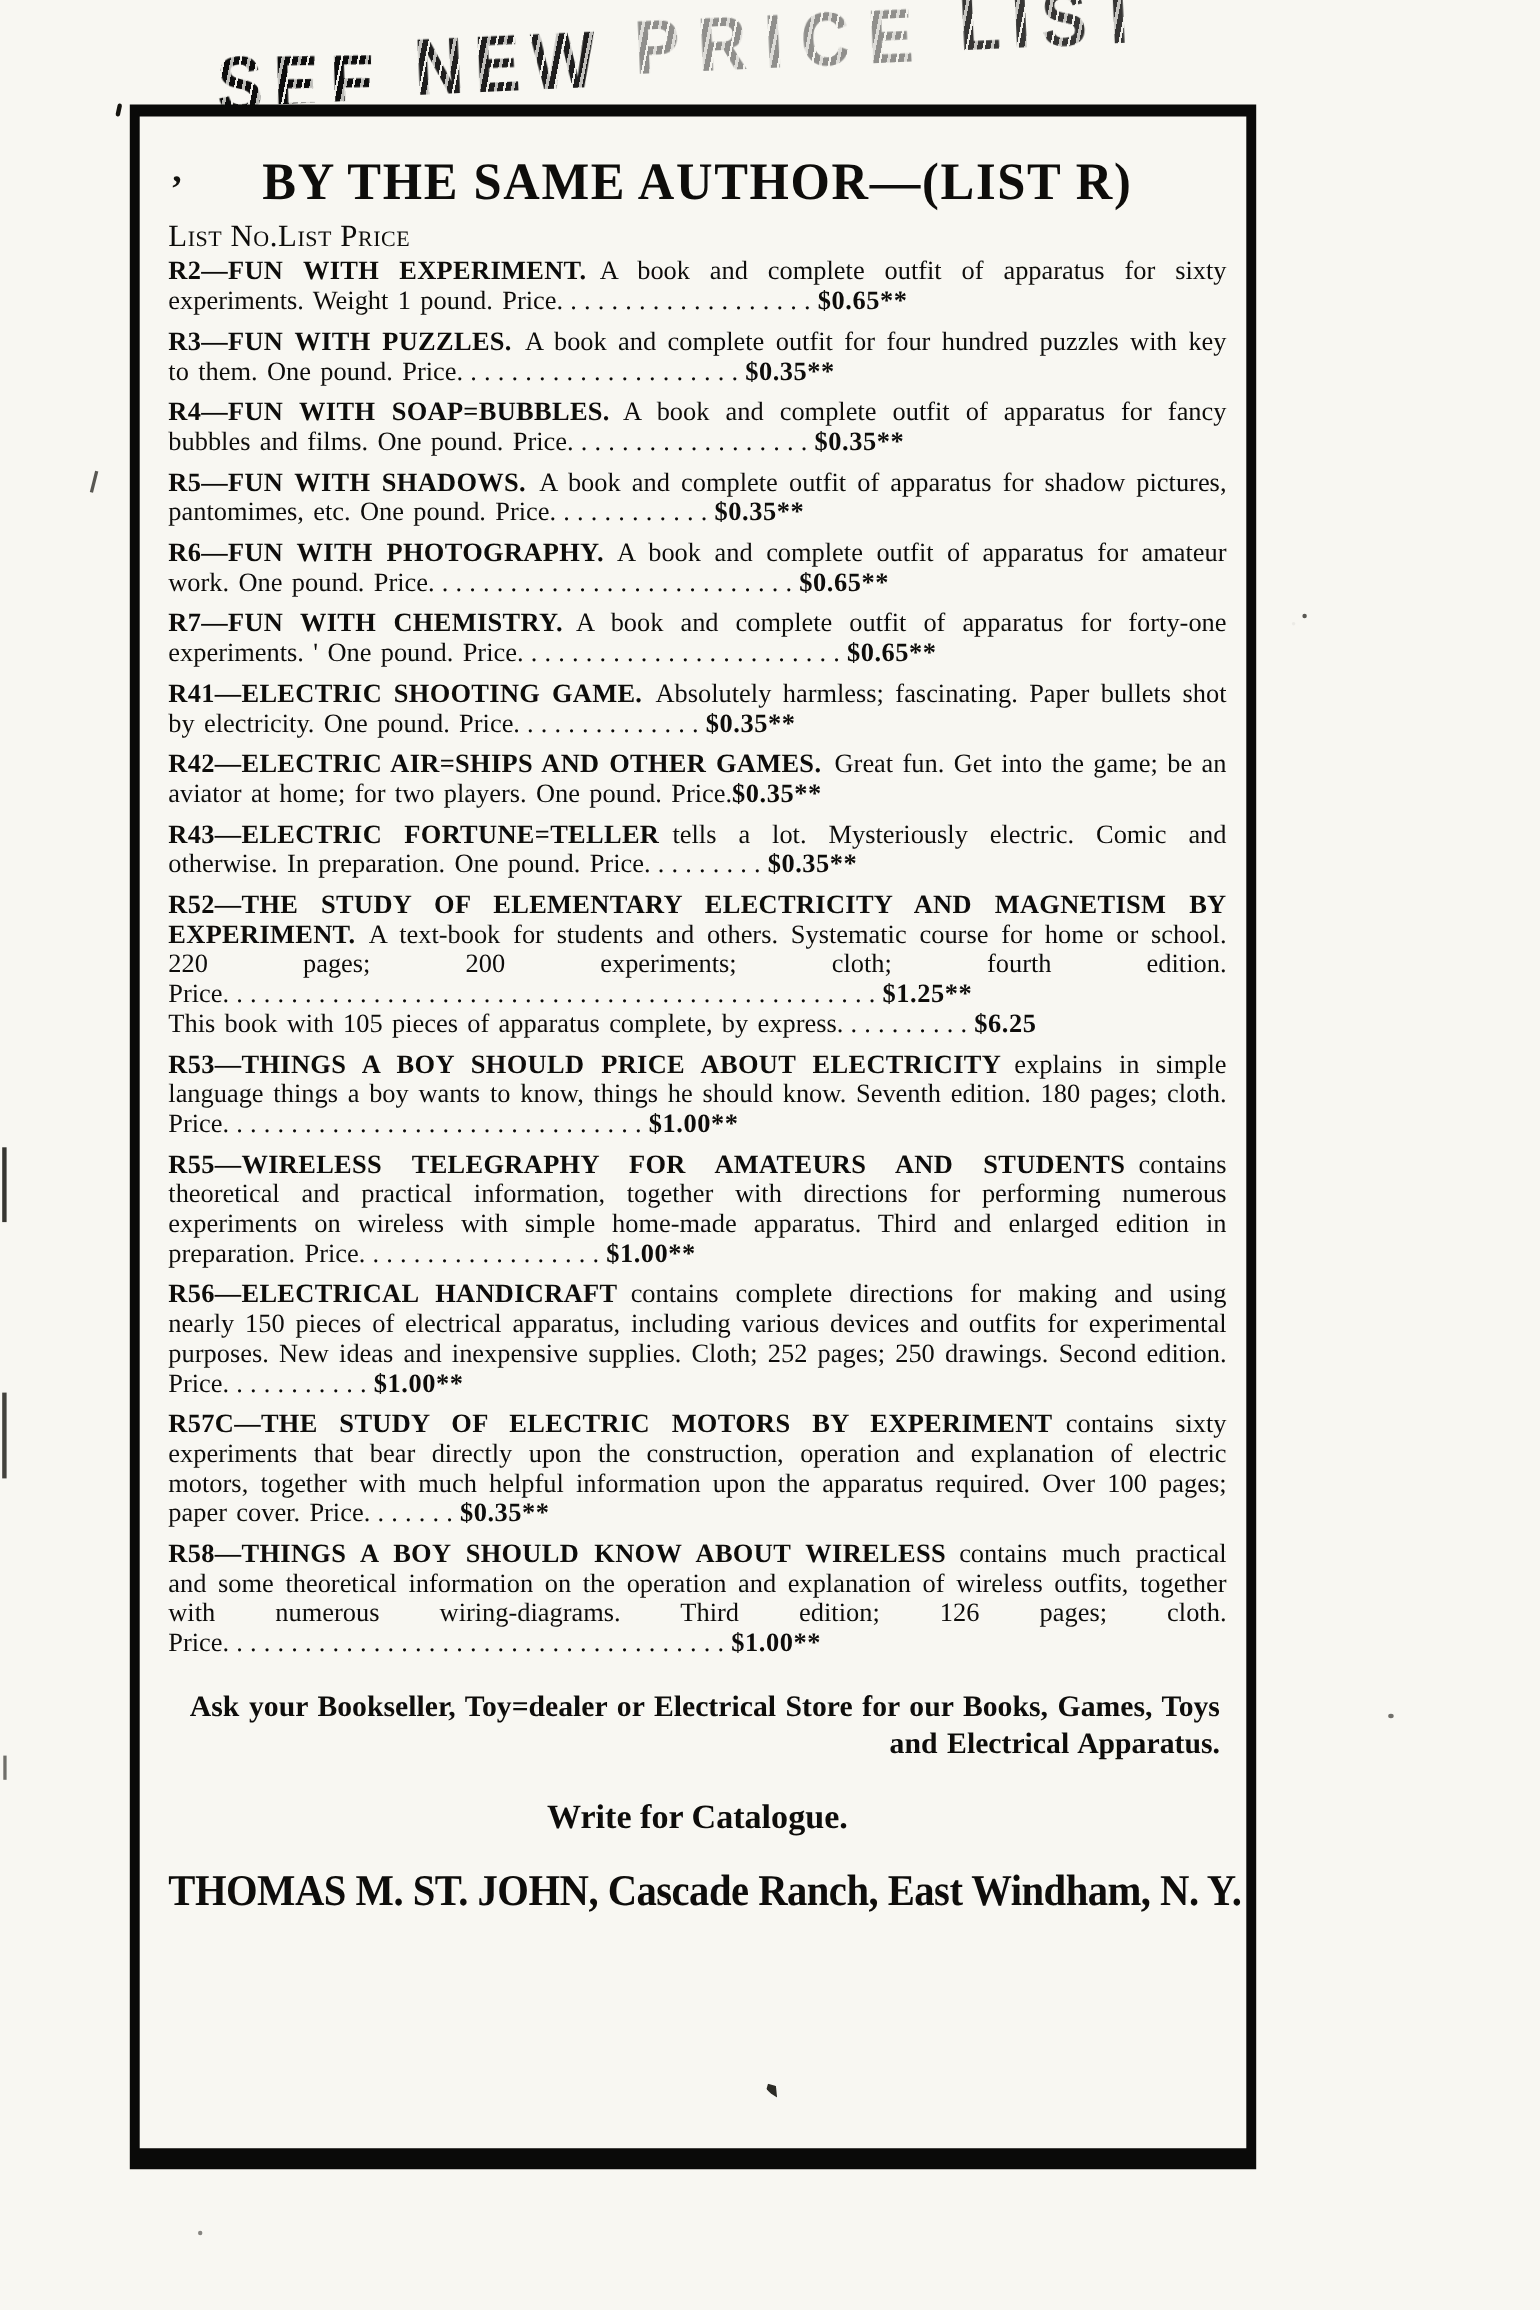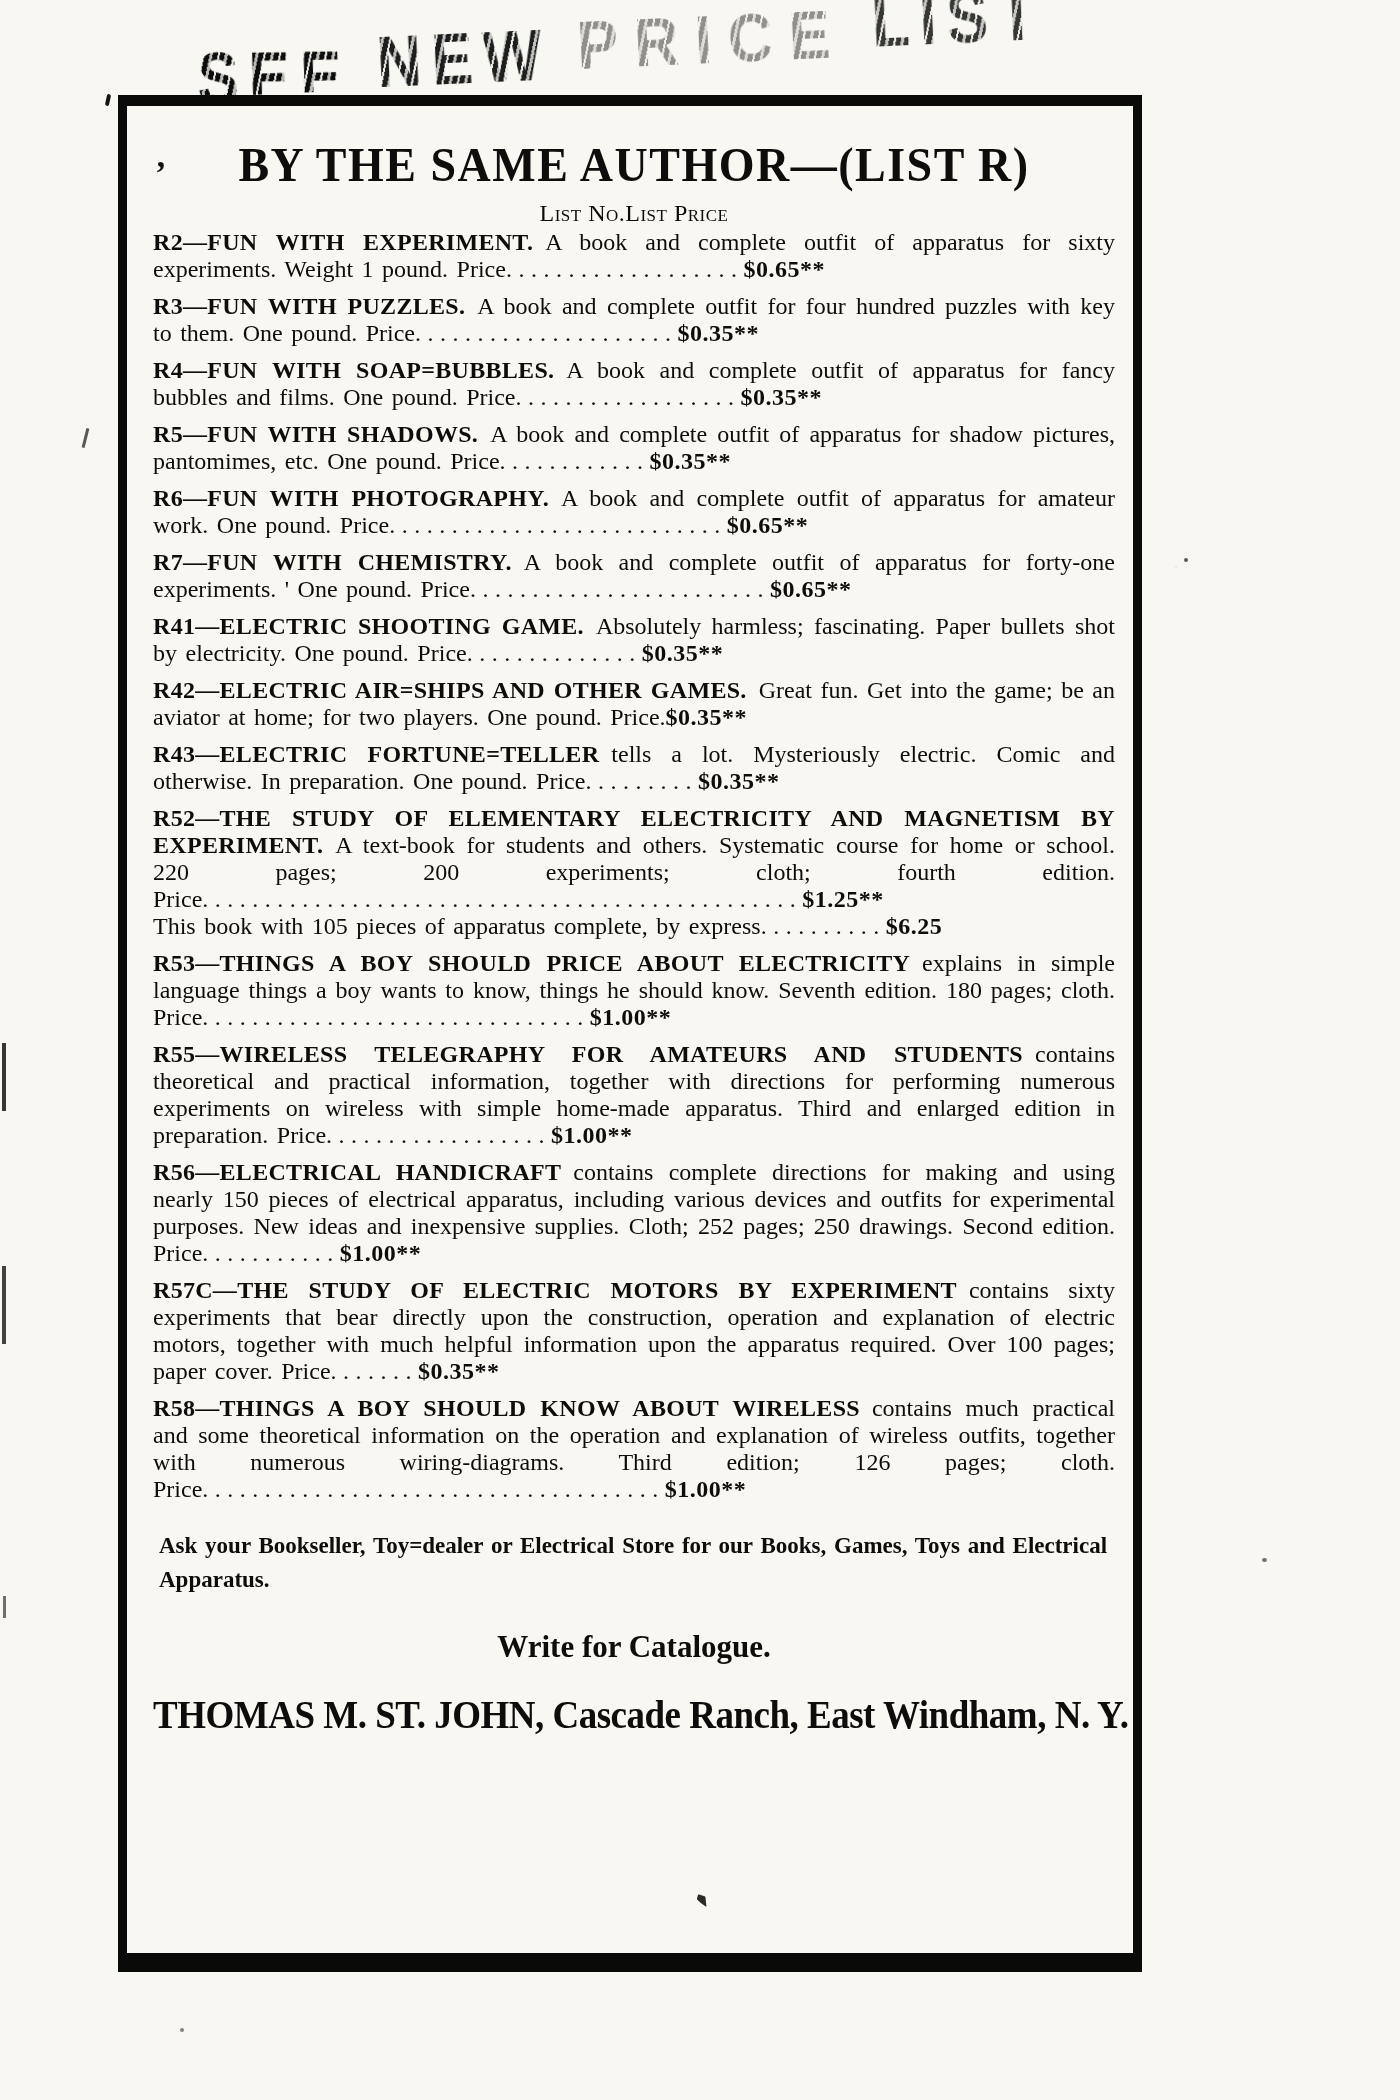--- a/index.html
+++ b/index.html
@@ -47,38 +47,38 @@
   .head-mark {
     position: absolute; left: 2px; top: 16px;
     font-size: 34px; font-weight: bold; color: #14130f;
   }
   .heading {
     margin: 0; text-align: center;
     font-size: 46px; font-weight: bold; letter-spacing: 1.5px;
     transform: scaleY(1.04);
   }
   .cols {
-    display: flex; justify-content: center;
-    margin-top: 9px; font-size: 24px;
+    display: flex; justify-content: flex-start;
+    margin-top: 9px; font-size: 28px;
   }
   .sc { font-variant: small-caps; letter-spacing: 0.5px; }
 
   .entries { margin-top: 2px; }
   .entry {
     margin: 0 0 10px 0;
     font-size: 24px; line-height: 27px;
     text-align: justify; word-spacing: 2.5px;
   }
   .entry .title { font-weight: bold; letter-spacing: 0.3px; margin-right: 12px; }
   .entry .dots { letter-spacing: 6.5px; }
   .entry .price { font-weight: bold; white-space: nowrap; letter-spacing: 0.5px; }
 
   .footer-note {
-    margin: 26px 6px 0 6px; text-align: left;
-    font-weight: bold; font-size: 23px; line-height: 34px;
+    margin: 26px 6px 0 6px; text-align: right;
+    font-weight: bold; font-size: 27px; line-height: 34px;
     word-spacing: 2px;
   }
   .write-line { margin: 32px 0 0 0; text-align: center; font-weight: bold; font-size: 31px; }
   .publisher {
     margin: 28px 0 0 0; font-weight: bold; font-size: 37px;
     white-space: nowrap; letter-spacing: -0.5px; transform: scaleY(1.08);
     transform-origin: left center;
   }
 
   

